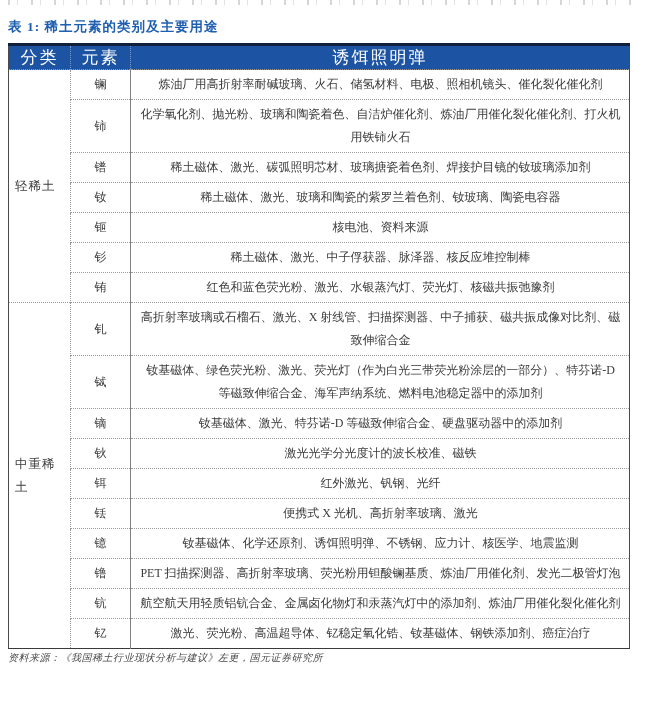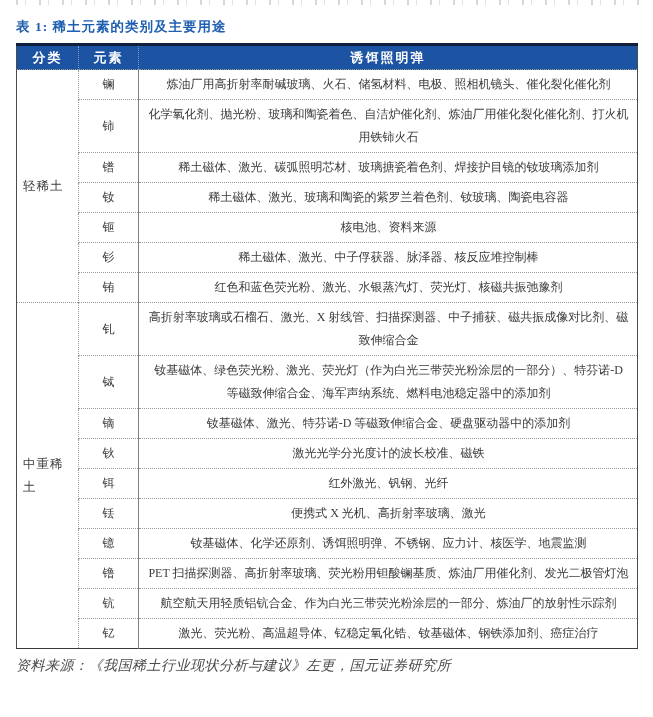--- a/index.html
+++ b/index.html
@@ -16,21 +16,21 @@
     width: 653px;
     min-height: 717px;
     background: #FFFFFF;
     font-family: "Liberation Serif", serif;
     color: var(--body-text);
   }
   .page {
     position: relative;
     width: 603px;
     min-height: 717px;
-    padding: 0 15px 10px 16px;
+    padding: 0 15px 10px 8px;
   }
   
   .remnant {
     height: 5px;
     width: 625px;
     margin-top: 0;
     opacity: 0.55;
     background: repeating-linear-gradient(90deg,
       #b5b5b5 0 2px, transparent 2px 9px,
       #c9c9c9 9px 10px, transparent 10px 23px);
@@ -49,22 +49,22 @@
     table-layout: fixed;
     border-left: 1.5px solid var(--outer);
     border-right: 1.5px solid var(--outer);
     border-bottom: 1.5px solid #3A3A3A;
   }
   col.c-cat { width: 62px; }
   col.c-el  { width: 60px; }
   thead th {
     background: var(--header-bg);
     color: var(--header-text);
-    font-size: 13px;
-    font-weight: bold;
+    font-size: 17px;
+    font-weight: normal;
     height: 25px;
     letter-spacing: 2px;
     border-top: 3px solid #101F3C;
     vertical-align: middle;
     text-align: center;
   }
   thead th + th { border-left: 1px dotted #7F9CC9; }
   tbody td {
     border-top: 1px dotted var(--dotted);
     font-size: 12px;
@@ -80,22 +80,22 @@
   td.el-cell {
     text-align: center;
     border-left: 1px dotted var(--dotted);
   }
   td.use-cell {
     border-left: 1px solid #808080;
     text-align: center;
     padding: 3px 8px 3px 9px;
   }
   .source {
-    margin-top: 8px;
-    font-size: 14px;
+    margin-top: 2px;
+    font-size: 10px;
     font-style: italic;
     color: var(--source-text);
     letter-spacing: 0.5px;
   }
 </style>
 </head>
 <body>
 
 <div class="page">
   <div class="remnant"></div>
@@ -173,21 +173,21 @@
         <tr>
           <td class="el-cell">镱</td>
           <td class="use-cell">钕基磁体、化学还原剂、诱饵照明弹、不锈钢、应力计、核医学、地震监测</td>
         </tr>
         <tr>
           <td class="el-cell">镥</td>
           <td class="use-cell">PET 扫描探测器、高折射率玻璃、荧光粉用钽酸镧基质、炼油厂用催化剂、发光二极管灯泡</td>
         </tr>
         <tr>
           <td class="el-cell">钪</td>
-          <td class="use-cell">航空航天用轻质铝钪合金、作为白光三带荧光粉涂层的一部分、炼油厂的放射性示踪剂</td>
+          <td class="use-cell">航空航天用轻质铝钪合金、金属卤化物灯和汞蒸汽灯中的添加剂、炼油厂用催化裂化催化剂</td>
         </tr>
         <tr>
           <td class="el-cell">钇</td>
           <td class="use-cell">激光、荧光粉、高温超导体、钇稳定氧化锆、钕基磁体、钢铁添加剂、癌症治疗</td>
         </tr>
       </tbody>
   </table>
 
   <div class="source">资料来源：《我国稀土行业现状分析与建议》左更，国元证券研究所</div>
 </div>

